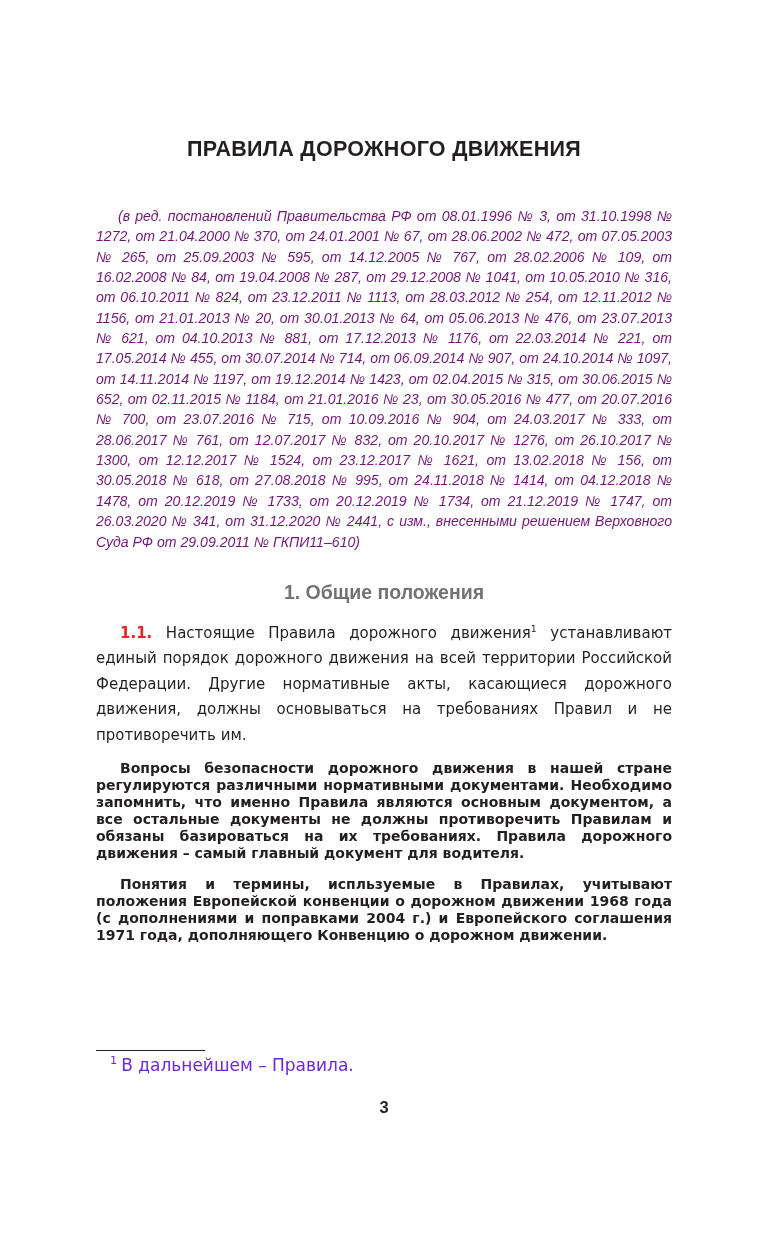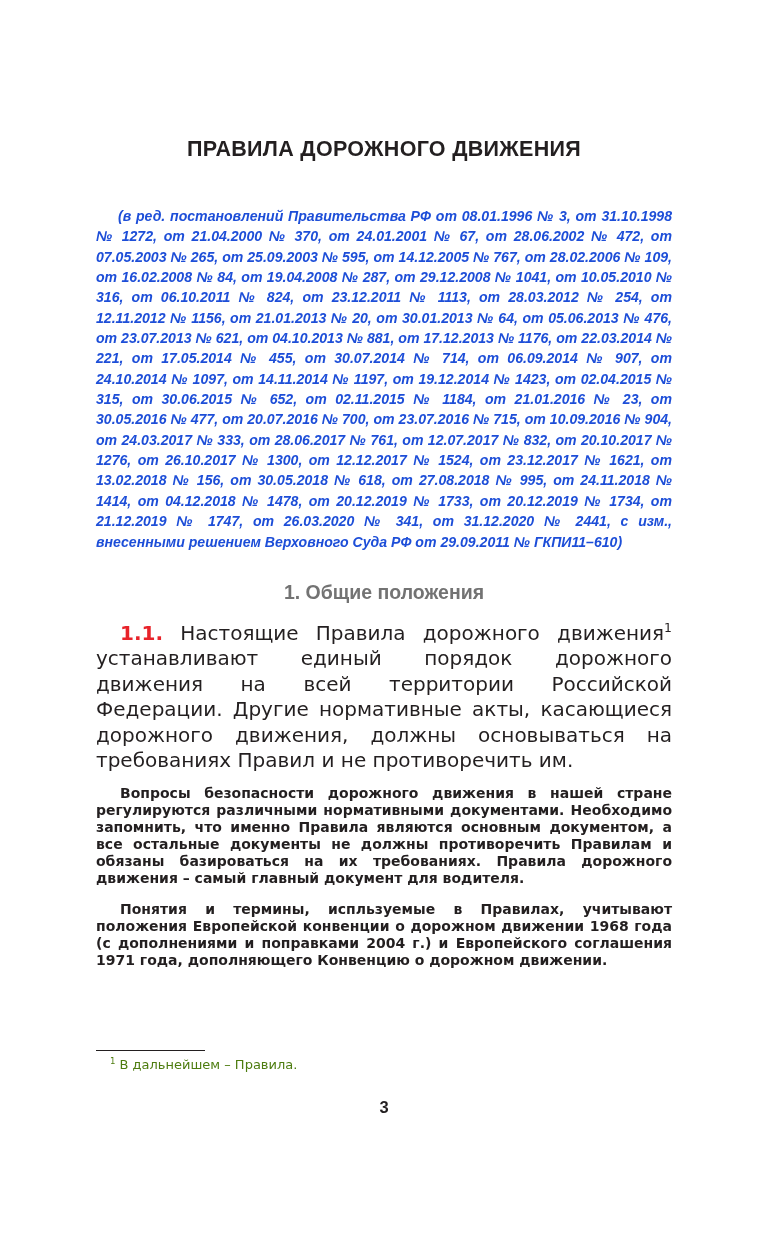--- a/index.html
+++ b/index.html
@@ -45,23 +45,22 @@
     position: absolute;
     left: 96px;
     top: 206px;
     width: 576px;
     font-family: "Liberation Sans", sans-serif;
     font-style: italic;
     font-size: 14.1px;
     line-height: 20.35px;
     text-align: justify;
     text-justify: inter-word;
-    color: #1d4ed8;
+    color: #701a75;
     hyphens: none;
-    font-weight: bold;
   }
   .amendments .first-indent { display: inline-block; width: 22px; }
 
   
   .section-heading {
     position: absolute;
     left: 96px;
     top: 580px;
     width: 576px;
     text-align: center;
@@ -76,21 +75,21 @@
   .body-col {
     position: absolute;
     left: 96px;
     top: 621px;
     width: 576px;
   }
 
   p.para {
     margin: 0;
     font-family: "DejaVu Sans", sans-serif;
-    font-size: 20px;
+    font-size: 15px;
     line-height: 25.4px;
     text-align: justify;
     text-justify: inter-word;
     text-indent: 24px;
     color: #231f20;
   }
   p.para + p.para { margin-top: 12px; }
 
   p.para.commentary {
     font-weight: bold;
@@ -118,23 +117,23 @@
     width: 576px;
   }
   .footnote-rule {
     width: 109px;
     height: 1px;
     background: #231f20;
     margin: 0 0 5px 0;
   }
   .footnote-text {
     font-family: "DejaVu Sans", sans-serif;
-    font-size: 13px;
+    font-size: 17px;
     line-height: 18px;
-    color: #4d7c0f;
+    color: #6d28d9;
     padding-left: 14px;
   }
   .footnote-text .fn-marker {
     font-size: 0.66em;
     vertical-align: super;
     line-height: 0;
     padding-right: 4px;
   }
 
   

